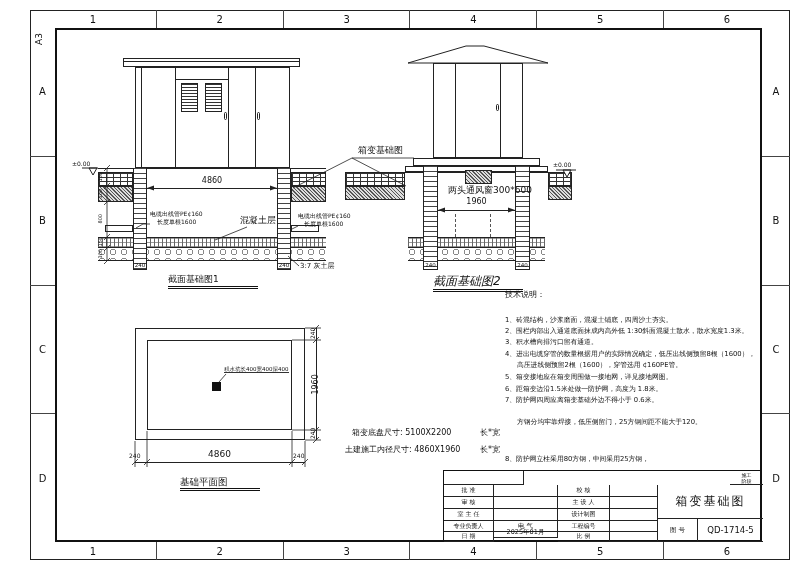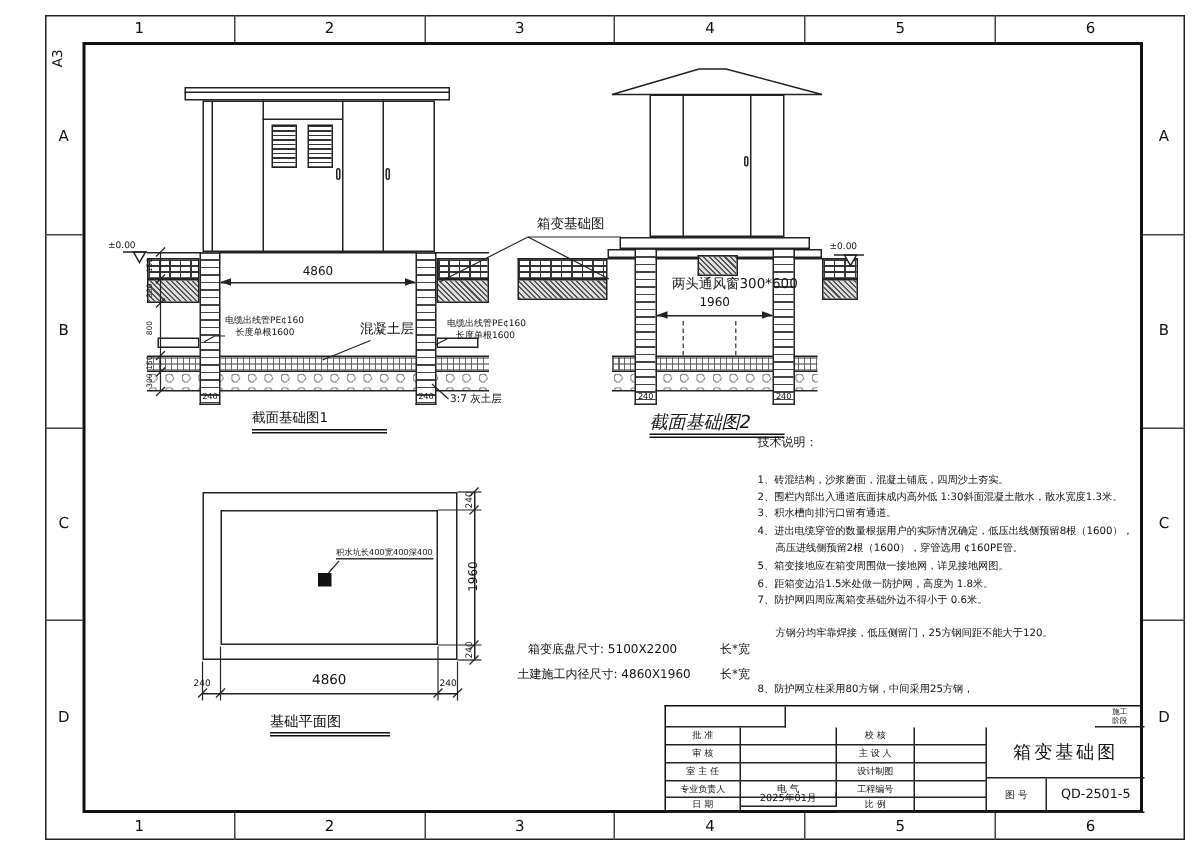--- a/index.html
+++ b/index.html
@@ -212,21 +212,21 @@
     <div class="tb-cell" style="left:166px;top:26px;width:48px;height:12px;font-size:6.5px;"></div>
     <div class="tb-cell" style="left:114px;top:38px;width:52px;height:12px;font-size:6px;">设计制图</div>
     <div class="tb-cell" style="left:166px;top:38px;width:48px;height:12px;font-size:6.5px;"></div>
     <div class="tb-cell" style="left:114px;top:50px;width:52px;height:11px;font-size:6px;">工程编号</div>
     <div class="tb-cell" style="left:166px;top:50px;width:48px;height:11px;font-size:6.5px;"></div>
     <div class="tb-cell" style="left:114px;top:61px;width:52px;height:10px;font-size:6px;">比  例</div>
     <div class="tb-cell" style="left:166px;top:61px;width:48px;height:10px;font-size:6.5px;"></div>
 
     <div class="tb-cell" style="left:214px;top:14px;width:105px;height:34px;border-right:0;font-size:12px;letter-spacing:2px;">箱变基础图</div>
     <div class="tb-cell" style="left:214px;top:48px;width:40px;height:23px;font-size:6.5px;">图  号</div>
-    <div class="tb-cell" style="left:254px;top:48px;width:65px;height:23px;border-right:0;font-size:8.5px;">QD-2501-5</div>
+    <div class="tb-cell" style="left:254px;top:48px;width:65px;height:23px;border-right:0;font-size:8.5px;">QD-1714-5</div>
   </div>
 
   <svg width="800" height="574" viewBox="0 0 800 574">
     <g stroke="#222" stroke-width="1" fill="none">
       <polygon points="408,63 466,46 484,46 548,63"></polygon>
     </g>
     <g stroke="#222" stroke-width="0.8" fill="none">
 
       <polyline points="293,188 352,158 414,158"></polyline>
       <polyline points="352,158 406,186"></polyline>

